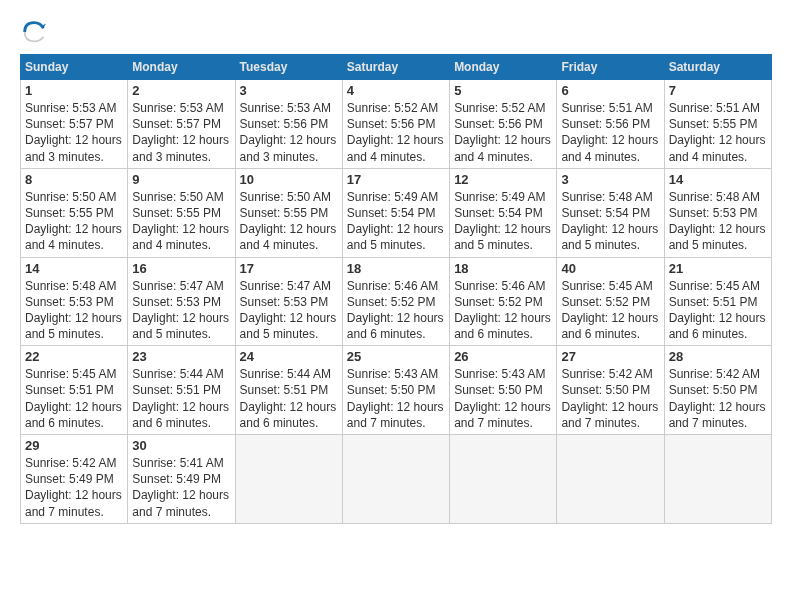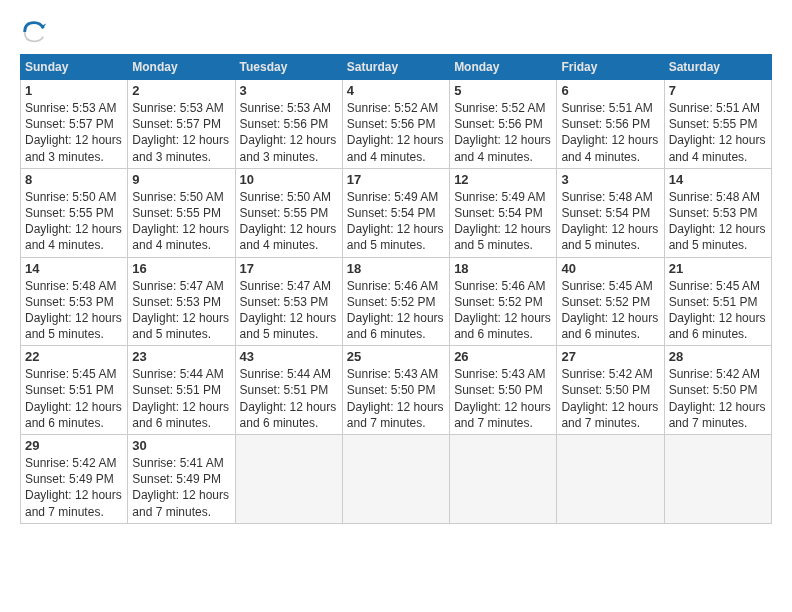--- a/index.html
+++ b/index.html
@@ -298,21 +298,21 @@
       </td>
           <td>
         <span class="day-num">23</span>
         <div class="cell-text">
           Sunrise: 5:44 AM<br>
           Sunset: 5:51 PM<br>
           Daylight: 12 hours and 6 minutes.
         </div>
       </td>
           <td>
-        <span class="day-num">43</span>
+        <span class="day-num">24</span>
         <div class="cell-text">
           Sunrise: 5:44 AM<br>
           Sunset: 5:51 PM<br>
           Daylight: 12 hours and 6 minutes.
         </div>
       </td>
           <td>
         <span class="day-num">25</span>
         <div class="cell-text">
           Sunrise: 5:43 AM<br>

